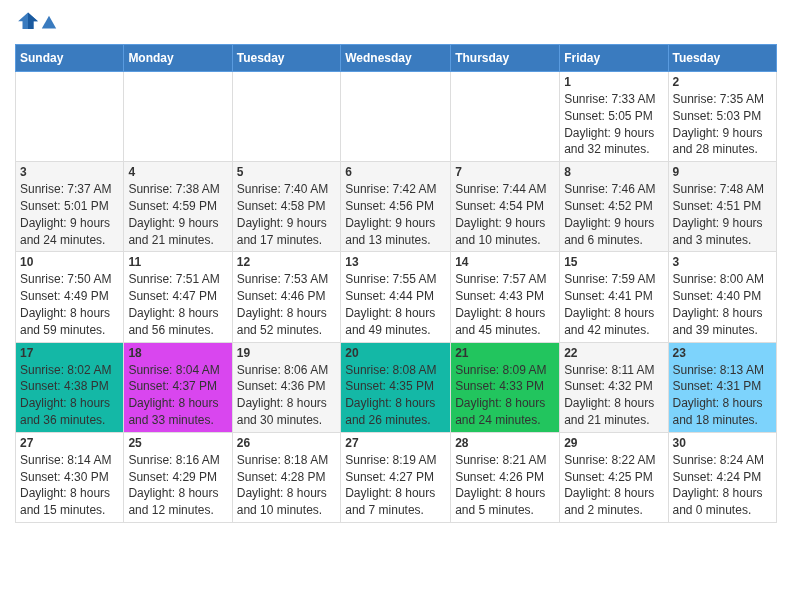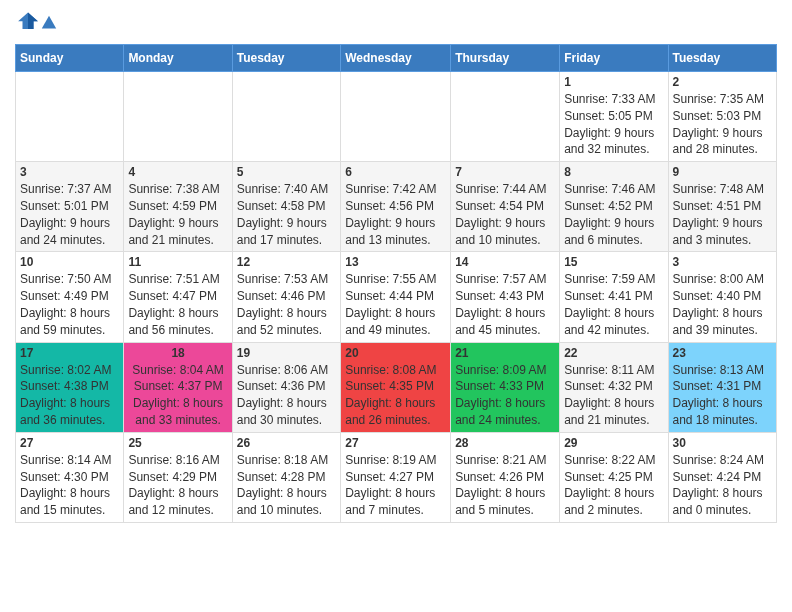--- a/index.html
+++ b/index.html
@@ -175,29 +175,29 @@
           <td>
             <span class="day-num">3</span>
             <div class="day-info">Sunrise: 8:00 AM<br>Sunset: 4:40 PM<br>Daylight: 8 hours and 39 minutes.</div>
           </td>
         </tr>
         <tr>
           <td style="background: #14b8a6;">
             <span class="day-num">17</span>
             <div class="day-info">Sunrise: 8:02 AM<br>Sunset: 4:38 PM<br>Daylight: 8 hours and 36 minutes.</div>
           </td>
-          <td style="background: #ec4899; text-align: center;">
+          <td style="background: #d946ef;">
             <span class="day-num">18</span>
             <div class="day-info">Sunrise: 8:04 AM<br>Sunset: 4:37 PM<br>Daylight: 8 hours and 33 minutes.</div>
           </td>
           <td style="background: rgb(245, 245, 245);">
             <span class="day-num">19</span>
             <div class="day-info">Sunrise: 8:06 AM<br>Sunset: 4:36 PM<br>Daylight: 8 hours and 30 minutes.</div>
           </td>
-          <td style="background: #ef4444; margin-left: 15px;">
+          <td style="background: #14b8a6; margin-left: 15px;">
             <span class="day-num">20</span>
             <div class="day-info">Sunrise: 8:08 AM<br>Sunset: 4:35 PM<br>Daylight: 8 hours and 26 minutes.</div>
           </td>
           <td style="background: #22c55e;">
             <span class="day-num">21</span>
             <div class="day-info">Sunrise: 8:09 AM<br>Sunset: 4:33 PM<br>Daylight: 8 hours and 24 minutes.</div>
           </td>
           <td style="background: rgb(245, 245, 245);">
             <span class="day-num">22</span>
             <div class="day-info">Sunrise: 8:11 AM<br>Sunset: 4:32 PM<br>Daylight: 8 hours and 21 minutes.</div>

